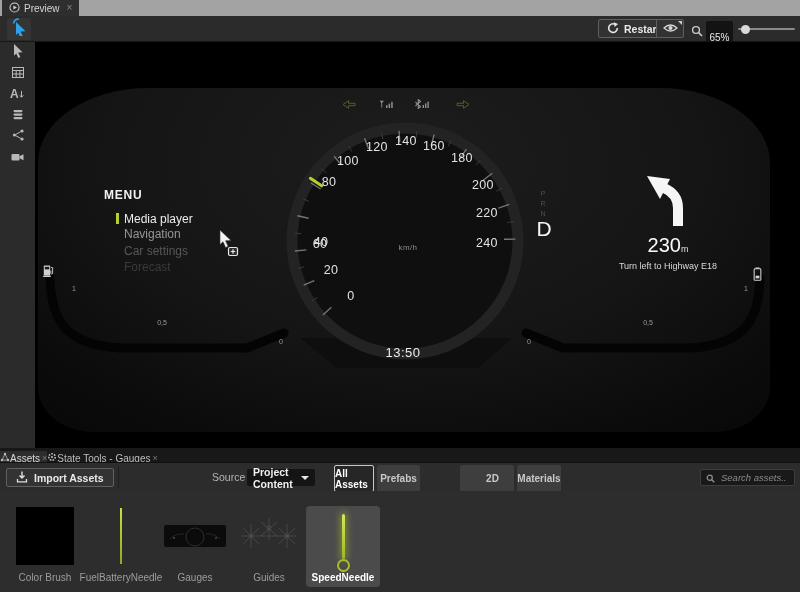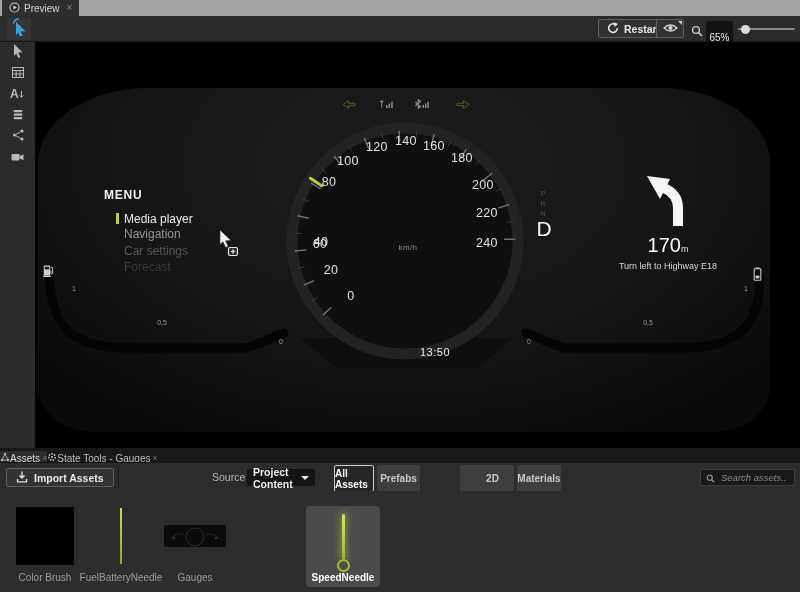--- a/index.html
+++ b/index.html
@@ -38,21 +38,21 @@
   .kmh{position:absolute;transform:translate(-50%,-50%);font-size:8px;color:#8d8d8d;letter-spacing:.4px;}
   .menu-title{position:absolute;left:69px;top:153px;transform:translateY(-50%);font-size:12px;font-weight:700;letter-spacing:.8px;color:#f2f2f2;}
   .menu-item{position:absolute;left:89px;transform:translateY(-50%);font-size:12px;white-space:nowrap;}
   .menu-item .bar{position:absolute;left:-8px;top:1px;width:2.5px;height:11px;}
   .m-active{color:#ececec;} .m-normal{color:#969696;} .m-dim{color:#575757;} .m-dimmer{color:#3a3a3a;}
   .gear-letter{position:absolute;transform:translate(-50%,-50%);font-size:7px;color:#4e4e4e;}
   .gear-active{position:absolute;left:509px;top:187px;transform:translate(-50%,-50%);font-size:21px;color:#f4f4f4;}
   .nav-dist{position:absolute;left:633px;top:203px;transform:translate(-50%,-50%);font-size:20px;color:#fafafa;white-space:nowrap;}
   .nav-dist .unit{font-size:9px;color:#e0e0e0;}
   .nav-instr{position:absolute;left:633px;top:224px;transform:translate(-50%,-50%);font-size:9px;color:#d8d8d8;white-space:nowrap;}
-  .clock{position:absolute;left:368px;top:310px;transform:translate(-50%,-50%);font-size:11px;color:#ececec;letter-spacing:.5px;margin-left:32px;}
+  .clock{position:absolute;left:368px;top:310px;transform:translate(-50%,-50%);font-size:13px;color:#ececec;letter-spacing:.5px;}
   .glabel{position:absolute;transform:translate(-50%,-50%);font-size:7px;color:#9a9a9a;}
   .status-ic{position:absolute;transform:translate(-50%,-50%);}
 
   
   .ptabs{position:absolute;left:0;top:448px;width:800px;height:14px;background:#181818;}
   .ptab{display:inline-flex;align-items:center;gap:0;height:14px;padding:0 0;font-size:10px;color:#bdbdbd;}
   .ptab.active{background:#2d2d2d;color:#d8d8d8;}
   .ptab .tclose{color:#787878;font-size:9px;margin-left:2px;}
   .ptoolbar{position:absolute;left:0;top:462px;width:800px;height:29px;background:#2c2c2c;border-top:1px solid #111;box-sizing:border-box;}
   .import-btn{position:absolute;left:6px;top:5px;height:19px;display:flex;align-items:center;gap:6px;padding:0 9px;
@@ -264,21 +264,21 @@
         <div class="gear-letter" style="left: 508px; top: 171px;">N</div>
       </div>
     <div class="gear-active">D</div>
 
     <span class="abs" style="left:605px;top:126px;">
       <svg width="58" height="60" viewBox="0 0 58 60">
           <path d="M38 58 V40 Q38 26 24 20" stroke="#f5f5f5" stroke-width="10" fill="none"></path>
           <polygon points="7,8 30,11 20,31" fill="#f5f5f5"></polygon>
         </svg>
     </span>
-    <div class="nav-dist"><span>170</span><span class="unit">m</span></div>
+    <div class="nav-dist"><span>230</span><span class="unit">m</span></div>
     <div class="nav-instr">Turn left to Highway E18</div>
 
     <span class="abs" style="left:8px;top:222px;"><svg width="11" height="14" viewBox="0 0 11 14">
           <rect x="0.8" y="1.5" width="6.4" height="10" rx="0.8" fill="#cfcfcf"></rect>
           <rect x="1.8" y="2.8" width="4.4" height="2.6" fill="#1c1c1c"></rect>
           <path d="M8 3.5 H9.6 V9.5 A0.9 0.9 0 0 1 7.9 9.5 V6.5" fill="none" stroke="#cfcfcf" stroke-width="0.9"></path>
           <rect x="0.2" y="11.6" width="7.6" height="1.4" fill="#cfcfcf"></rect>
         </svg></span>
     <span class="abs" style="left:718px;top:225px;"><svg width="9" height="14" viewBox="0 0 8 13">
           <rect x="2.2" y="0.4" width="3.6" height="1.2" fill="#cfcfcf"></rect>
@@ -373,20 +373,36 @@
           <div class="t-gauges"><svg width="62" height="22">
               <circle cx="31" cy="12" r="9" fill="none" stroke="#2e2e2e"></circle>
               <path d="M6 14 Q12 8 20 9" fill="none" stroke="#262626"></path>
               <path d="M56 14 Q50 8 42 9" fill="none" stroke="#262626"></path>
               <circle cx="10" cy="13" r="1" fill="#4c521c"></circle>
               <circle cx="52" cy="13" r="1" fill="#4c521c"></circle>
             </svg></div>
         </div>
         <div class="alabel">Gauges</div>
       </div>
+      <div class="asset-item" style="left: 232px;">
+        <div class="thumb">
+          <svg width="60" height="44">
+            <g stroke="#9a9a9a" stroke-width="0.7" opacity="0.33">
+              <path d="M2 22 H58"></path>
+              <path d="M12 10 V34 M4 14 L20 30 M20 14 L4 30"></path>
+              <path d="M30 4 V26 M22 8 L38 22 M38 8 L22 22"></path>
+              <path d="M48 10 V34 M40 14 L56 30 M56 14 L40 30"></path>
+              <circle cx="12" cy="22" r="2" fill="none"></circle>
+              <circle cx="30" cy="14" r="2" fill="none"></circle>
+              <circle cx="48" cy="22" r="2" fill="none"></circle>
+            </g>
+          </svg>
+        </div>
+        <div class="alabel">Guides</div>
+      </div>
       <div class="asset-item sel" style="left: 306px;">
         <div class="thumb">
           <div style="position:relative;width:74px;height:60px;">
             <div class="sn-line"></div>
             <div class="sn-ring"></div>
           </div>
         </div>
         <div class="alabel">SpeedNeedle</div>
       </div>
     </div>

